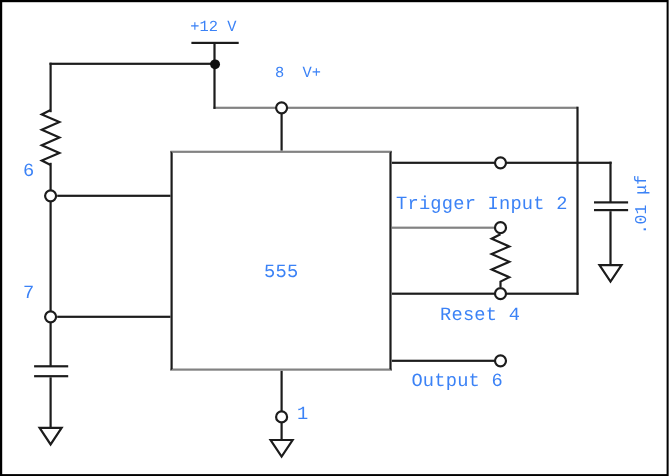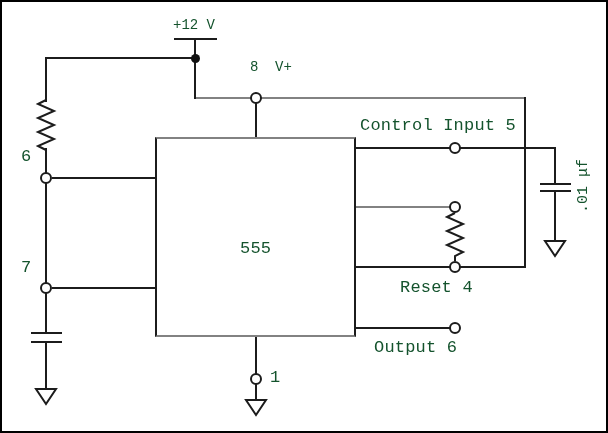--- a/index.html
+++ b/index.html
@@ -3,21 +3,21 @@
 <meta charset="utf-8">
 <style>
   html,body{margin:0;padding:0;background:#ffffff;}
   .canvas{
     position:relative;
     width:608px;height:433px;
     background:#ffffff;
     border:2px solid #000000;
     box-sizing:border-box;
     font-family:"Liberation Mono","DejaVu Sans Mono",monospace;
-    color:#14532d;
+    color:#3b82f6;
     overflow:hidden;
   }
   .wire{position:absolute;background:#1c1c1c;}
   .wire.h{height:2px;}
   .wire.v{width:2px;}
   .wire.gray{background:#828282;}
   .term{
     position:absolute;width:12px;height:12px;border:2px solid #1c1c1c;
     border-radius:50%;background:#ffffff;box-sizing:border-box;
   }
@@ -99,22 +99,22 @@
 
   <div class="lbl small" style="left:248px;top:58px;">8</div>
   <div class="lbl small" style="left:273px;top:58px;">V+</div>
 
   <div class="lbl" style="left:19px;top:146px;">6</div>
 
   <div class="lbl" style="left:19px;top:257px;">7</div>
 
   <div class="lbl" style="left:238px;top:238px;">555</div>
 
-  <div class="lbl" style="left:358px;top:115px;">Control Input 5</div>
 
+  <div class="lbl" style="left:358px;top:176px;">Trigger Input 2</div>
 
   <div class="lbl" style="left:398px;top:277px;">Reset 4</div>
 
   <div class="lbl" style="left:372px;top:337px;">Output 6</div>
 
   <div class="lbl" style="left:268px;top:367px;">1</div>
 
   <div class="lbl capval" style="left:551px;top:176px;">.01 μf</div>
 
 </div>

